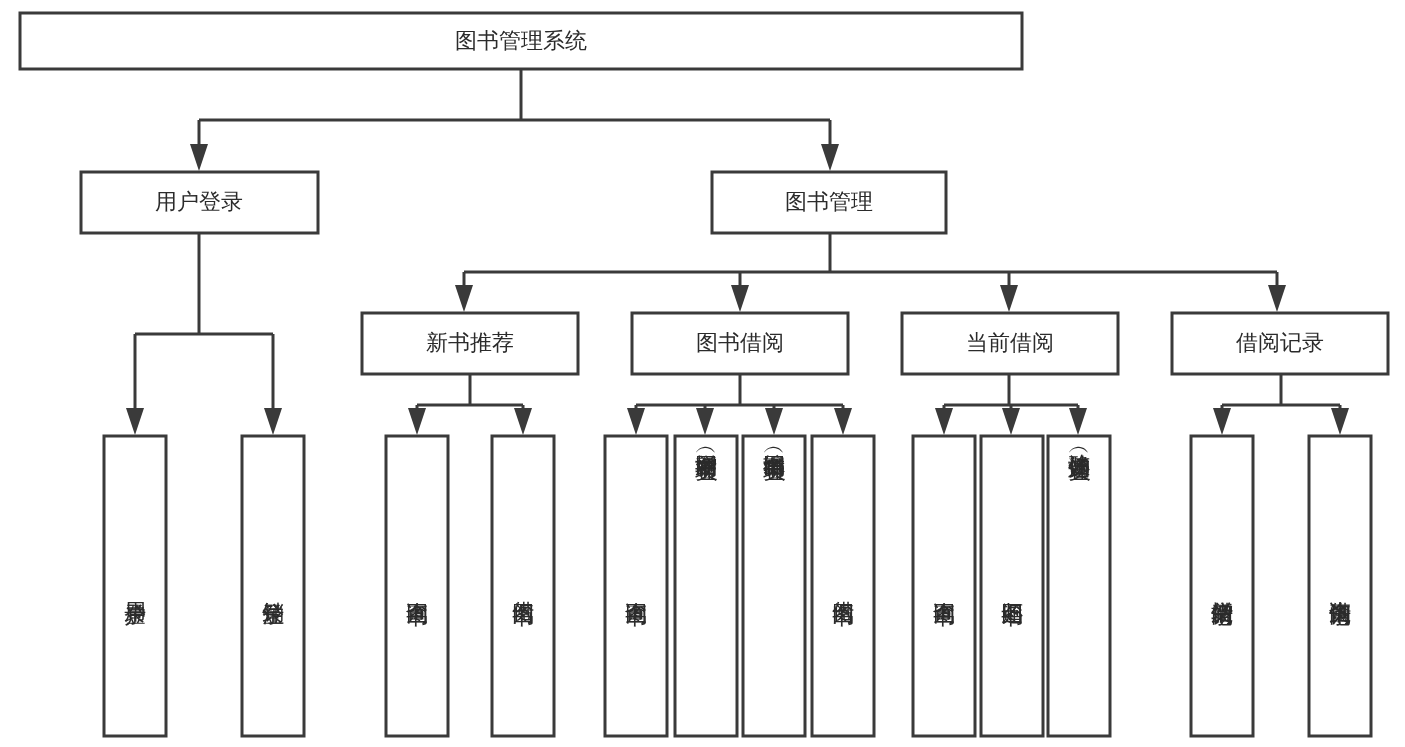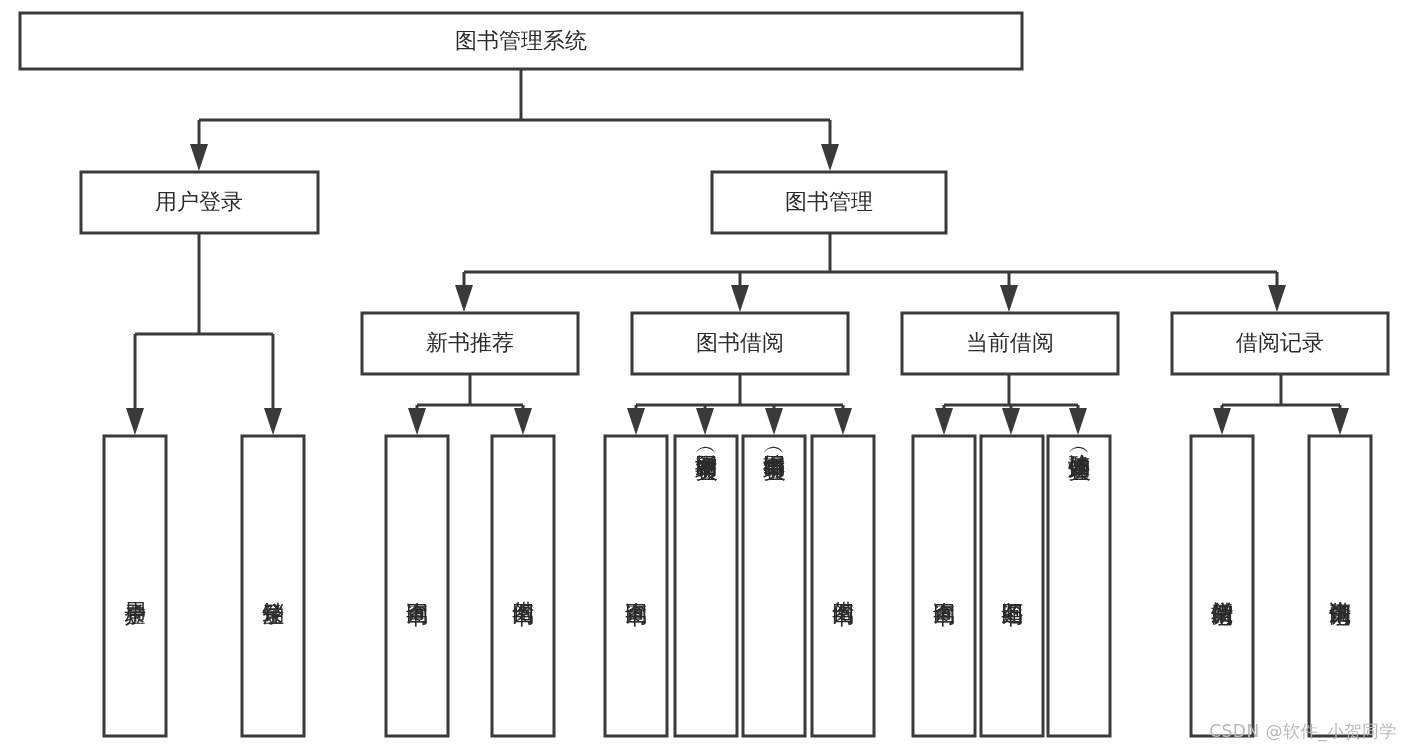--- a/index.html
+++ b/index.html
@@ -262,14 +262,13 @@
     <span class="leaf-label">确认归还（管理员）</span>
   </div>
 
   <div class="leaf-label-wrap" style="left:1191px; top:436px; width:62px; height:300px;">
     <span class="leaf-label">新增借阅记录</span>
   </div>
   <div class="leaf-label-wrap" style="left:1309px; top:436px; width:62px; height:300px;">
     <span class="leaf-label">查询借阅记录</span>
   </div>
 
-  <div class="watermark">CSDN @软件_小贺同学</div>
 </div>
 
 </body></html>

